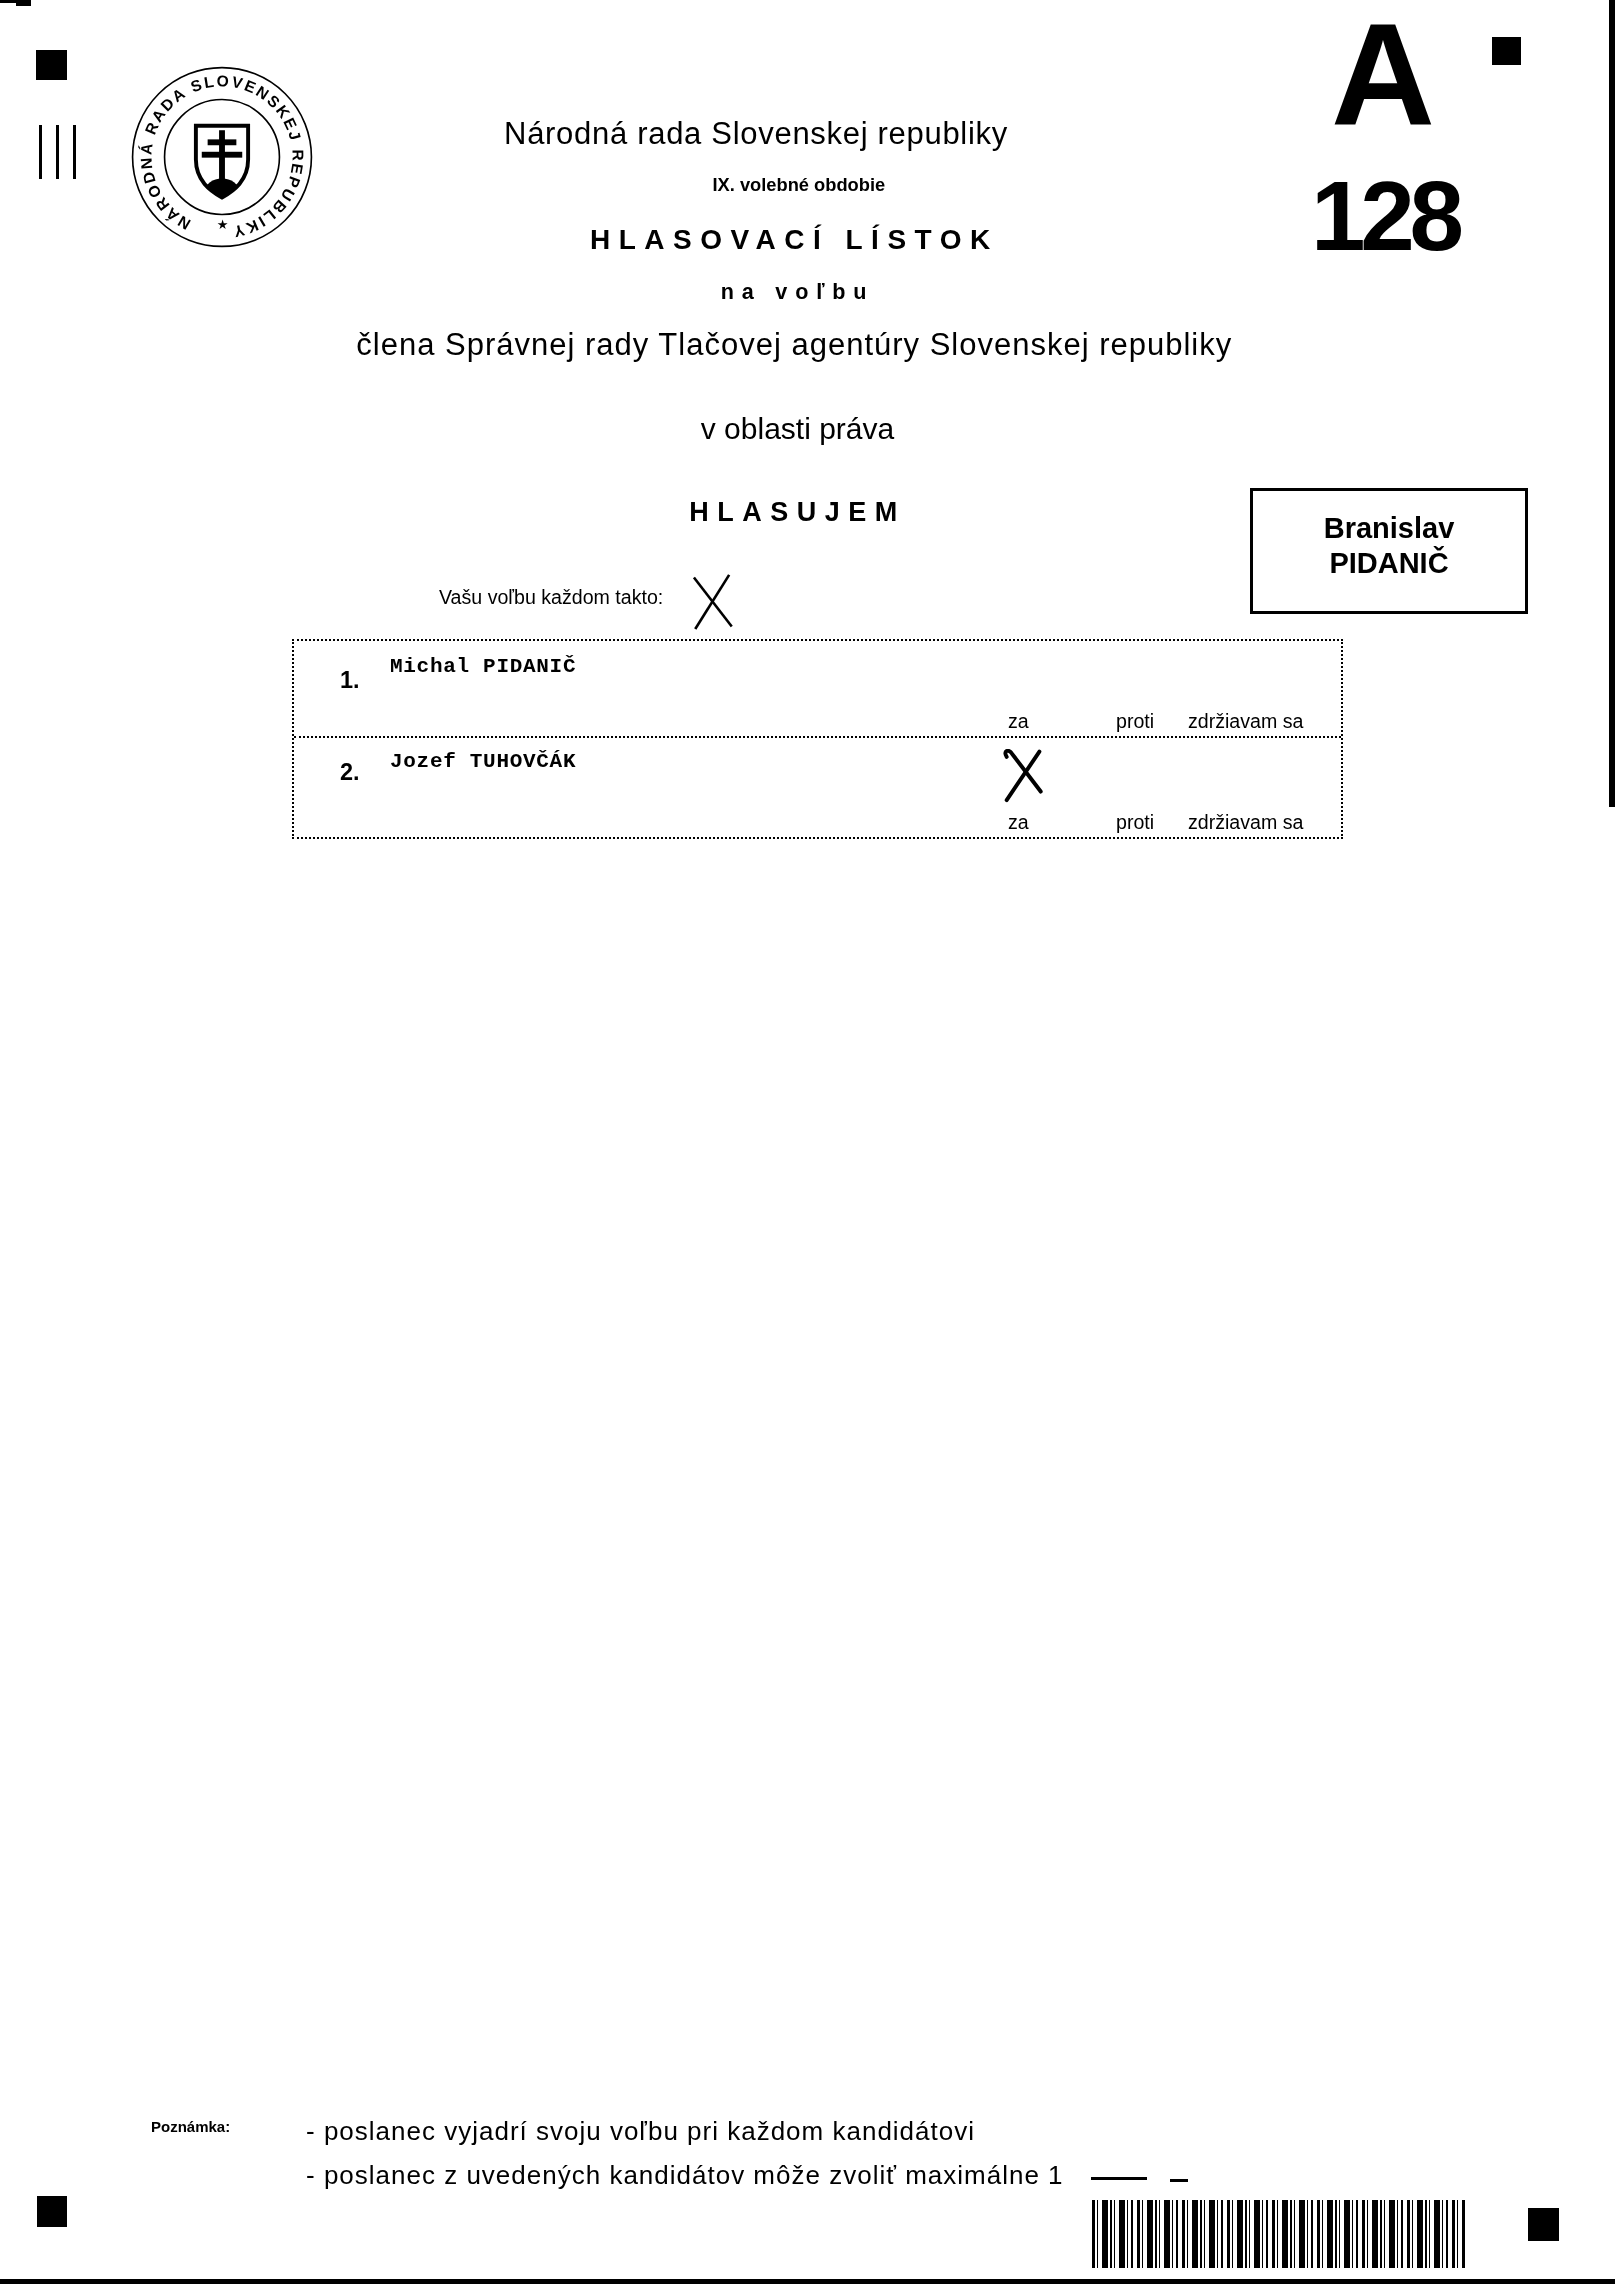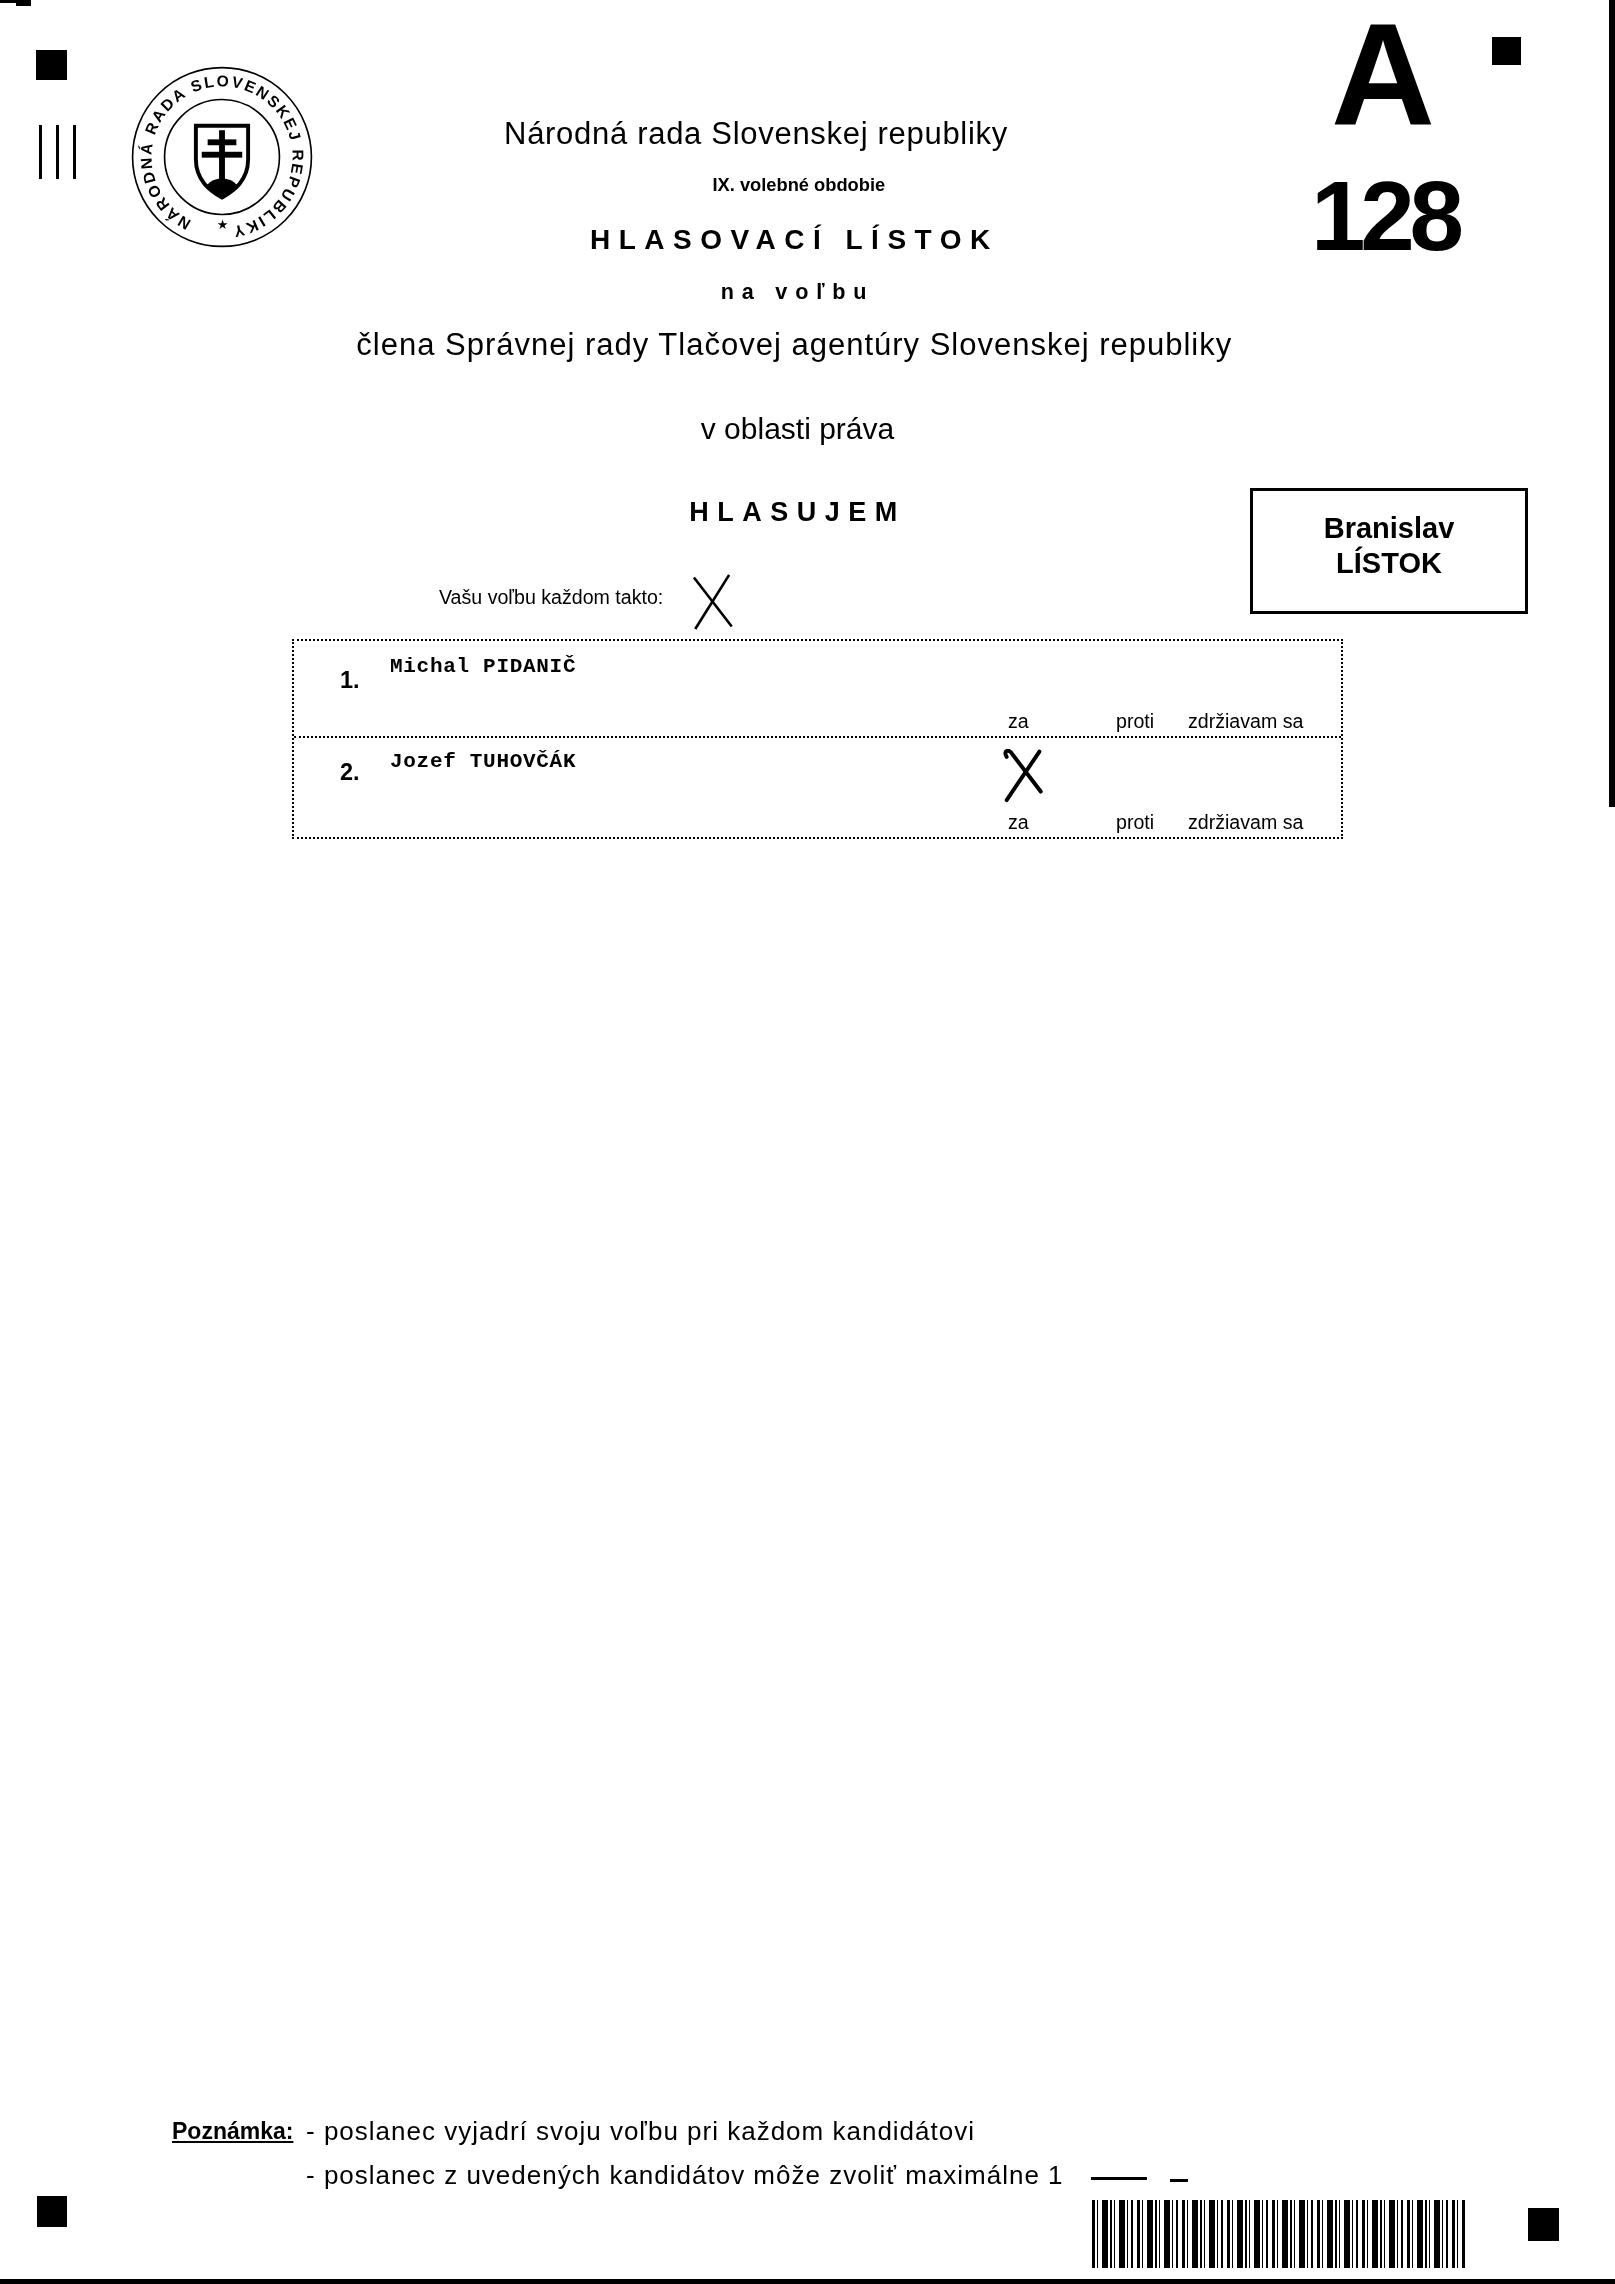--- a/index.html
+++ b/index.html
@@ -31,21 +31,21 @@
   }
   .cand-row{position:relative; height:95px;}
   .cand-row.first{border-bottom:2px dotted #000;}
   .cand-row.second{height:99px;}
   .cand-num{position:absolute; left:46px; top:26px; font-size:23.5px; font-weight:700;}
   .cand-name{position:absolute; left:96px; top:14.4px; font-size:21px; font-weight:700; letter-spacing:0.7px; white-space:nowrap;font-family:Liberation Mono, monospace;}
   .opt{position:absolute; bottom:2.6px; font-size:19.6px; font-weight:500; white-space:nowrap;margin-top:12px;}
   .opt.za{left:714px;}
   .opt.proti{left:822px;}
   .opt.zdrz{left:894px;}
-  .note-label{left:172px; top:2118px; font-size:23px; font-weight:600; text-decoration:underline;}
+  .note-label{left:151px; top:2118px; font-size:15px; font-weight:600; }
   .note-lines{left:306px; top:2109px; font-size:26px; font-weight:500; line-height:44px; letter-spacing:1px; white-space:nowrap;}
   .barcode{
     left:1092px; top:2200px; width:373px; height:68px;
     background:repeating-linear-gradient(90deg,
       #000 0 3.3px,#fff 3.3px 5.2px,#000 5.2px 6.5px,#fff 6.5px 10.5px,#000 10.5px 15.7px,#fff 15.7px 17.6px,
       #000 17.6px 19.6px,#fff 19.6px 22px,#000 22px 23.5px,#fff 23.5px 27.5px,#000 27.5px 33px,#fff 33px 35px,
       #000 35px 36px,#fff 36px 39px,#000 39px 41px,#fff 41px 45px);
   }
   svg text{font-family:"Liberation Sans", sans-serif;}
 </style>
@@ -104,21 +104,21 @@
   <div class="cline position-line">člena Správnej rady Tlačovej agentúry Slovenskej republiky</div>
   <div class="cline field-line">v oblasti práva</div>
   <div class="cline hlasujem-line">HLASUJEM</div>
 
   <div class="abs corner-letter">A</div>
   <div class="abs ballot-number">128</div>
 
   <div class="abs name-box">
     <div class="inner">
       <div>Branislav</div>
-      <div>LÍSTOK</div>
+      <div>PIDANIČ</div>
     </div>
   </div>
 
   <div class="abs instruction">Vašu voľbu každom takto:</div>
   <svg class="abs" style="left:688px;top:571px;" width="51" height="60" viewBox="0 0 78 92">
     <line x1="9" y1="10" x2="67" y2="85" stroke="#000" stroke-width="4"></line>
     <line x1="63" y1="6" x2="11" y2="89" stroke="#000" stroke-width="4"></line>
   </svg>
 
   <div class="abs cand-table">

